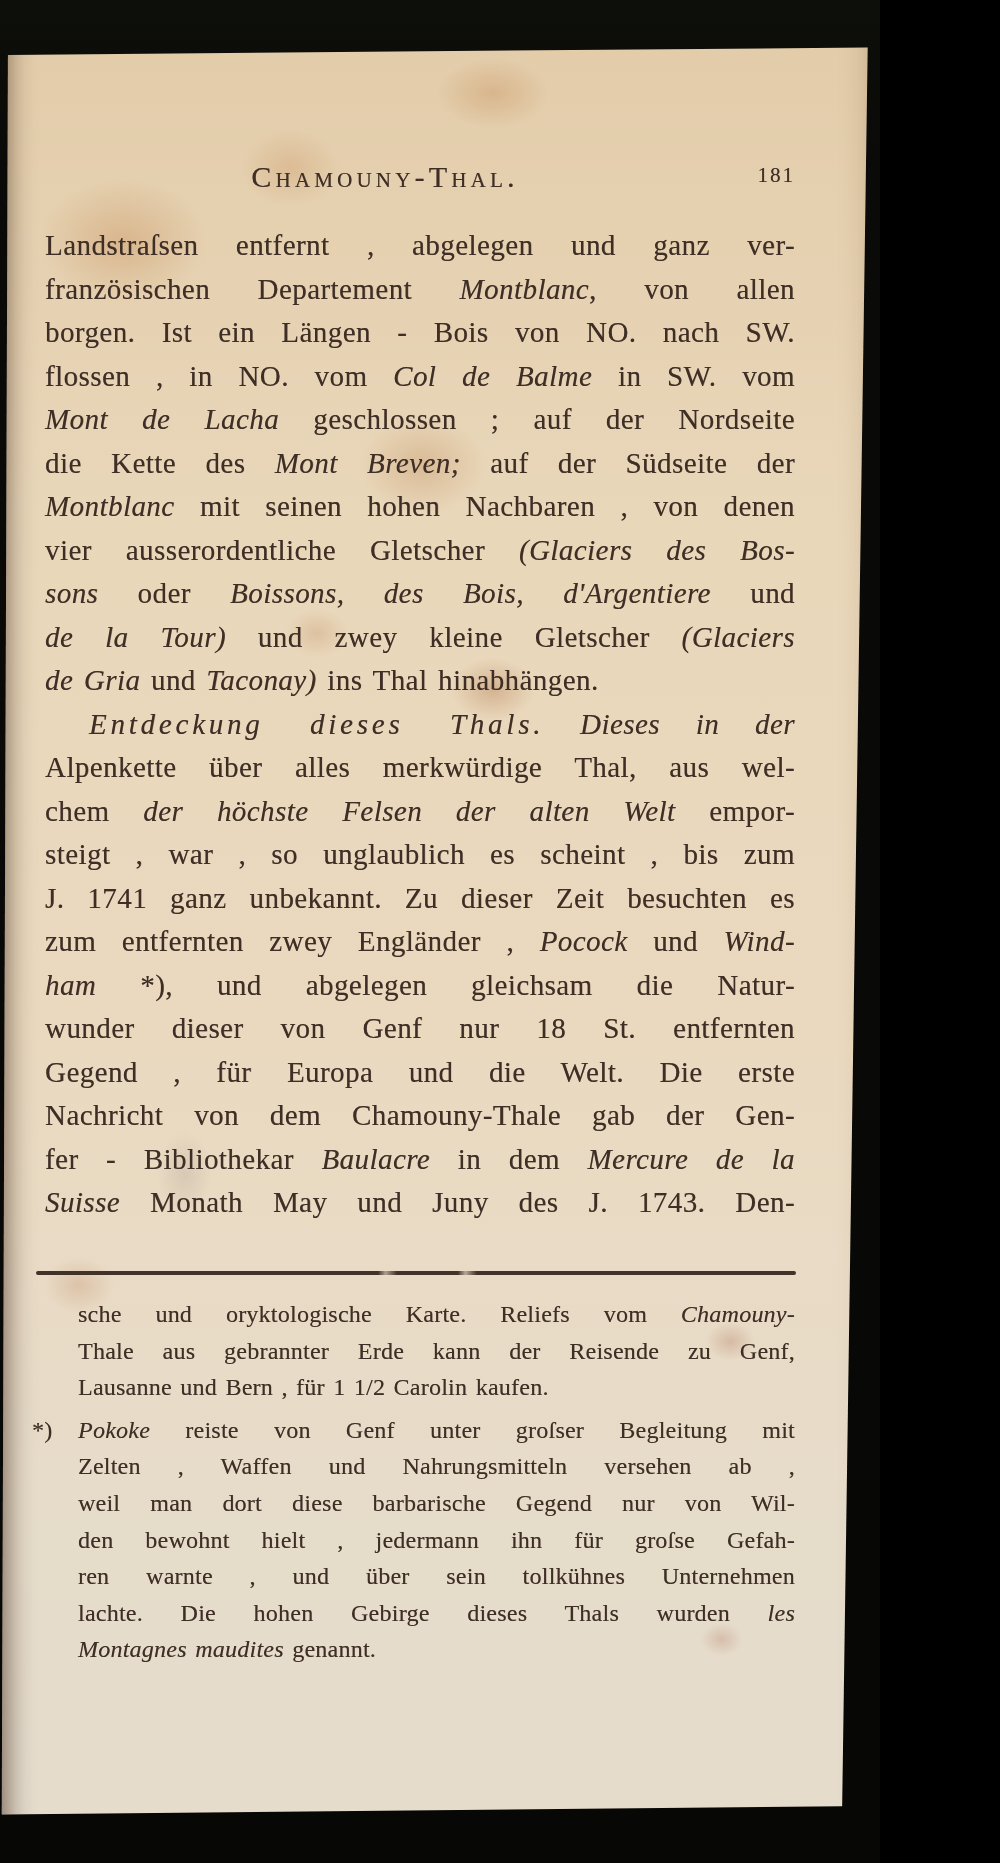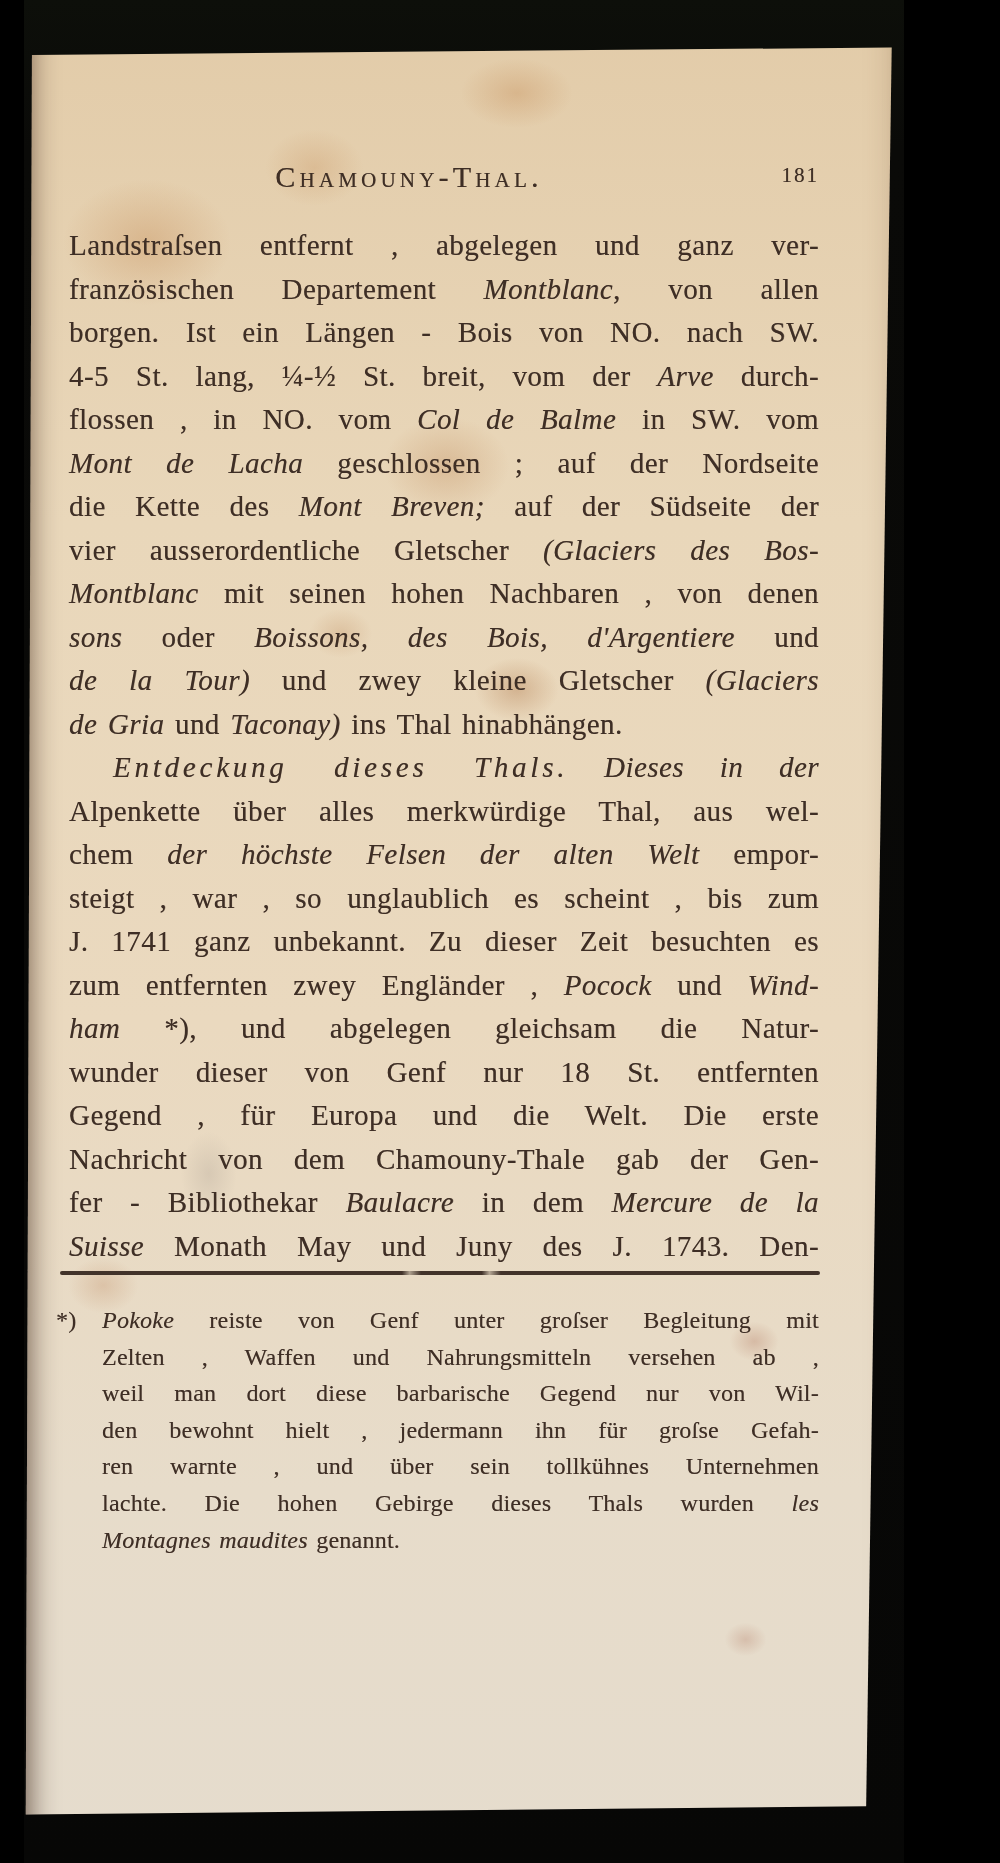--- a/index.html
+++ b/index.html
@@ -1,20 +1,19 @@
 <!DOCTYPE html>
 <html style="--ink: #3e2e25; --paper: #e9d7ba; --background: #0a0a08;"><head>
 <meta charset="utf-8">
 <style>
   html,body{margin:0;padding:0;background:#000;}
   .canvas{
     position:relative;width:880px;height:1863px;overflow:hidden;
     background:linear-gradient(180deg,#0d0f0a 0%,#0a0a08 8%,#070706 100%);
     font-family:"Liberation Serif","DejaVu Serif",serif;
-    margin-left:24px;
   }
   .paper{
     position:absolute;inset:0;
     clip-path:polygon(0.9% 2.95%, 98.6% 2.55%, 95.7% 96.95%, 0.2% 97.4%);
     background:
       radial-gradient(120px 90px at 14% 13%, rgba(187,121,61,0.30), transparent 70%),
       radial-gradient(70px 55px at 33% 9%, rgba(187,121,61,0.22), transparent 70%),
       radial-gradient(80px 50px at 56% 5%, rgba(187,121,61,0.28), transparent 70%),
       radial-gradient(90px 70px at 48% 25%, rgba(175,110,55,0.26), transparent 70%),
       radial-gradient(60px 45px at 56% 37%, rgba(160,95,45,0.30), transparent 70%),
@@ -73,44 +72,48 @@
   <div class="paper"></div>
   <div class="content">
     <div class="running-header">
       <div class="rh-title">Chamouny-Thal.</div>
       <div class="rh-num">181</div>
     </div>
     <div class="body-text">
         <div class="tline"><span>Landstraſsen entfernt , abgelegen und ganz ver-</span></div>
         <div class="tline"><span>französischen Departement </span><span class="it">Montblanc</span><span>, von allen</span></div>
         <div class="tline"><span>borgen. Ist ein Längen - Bois von NO. nach SW.</span></div>
-        <div class="tline"><span>4-5 St. lang, ¼-½ St. breit, vom der </span><span class="it">Arve</span><span> durch-</span></div>
         <div class="tline"><span>flossen , in NO. vom </span><span class="it">Col de Balme</span><span> in SW. vom</span></div>
         <div class="tline"><span class="it">Mont de Lacha</span><span> geschlossen ; auf der Nordseite</span></div>
         <div class="tline"><span>die Kette des </span><span class="it">Mont Breven;</span><span> auf der Südseite der</span></div>
+        <div class="tline"><span class="it">Montblanc</span><span> mit seinen hohen Nachbaren , von denen</span></div>
         <div class="tline"><span>vier ausserordentliche Gletscher </span><span class="it">(Glaciers des Bos-</span></div>
-        <div class="tline"><span class="it">Montblanc</span><span> mit seinen hohen Nachbaren , von denen</span></div>
         <div class="tline"><span class="it">sons</span><span> oder </span><span class="it">Boissons,</span><span> </span><span class="it">des Bois,</span><span> </span><span class="it">d'Argentiere</span><span> und</span></div>
         <div class="tline"><span class="it">de la Tour)</span><span> und zwey kleine Gletscher </span><span class="it">(Glaciers</span></div>
         <div class="tline end"><span class="it">de Gria</span><span> und </span><span class="it">Taconay)</span><span> ins Thal hinabhängen.</span></div>
         <div class="tline ind"><span class="sperr">Entdeckung dieses Thals.</span><span> Dieses in der</span></div>
         <div class="tline"><span>Alpenkette über alles merkwürdige Thal, aus wel-</span></div>
         <div class="tline"><span>chem </span><span class="it">der höchste Felsen der alten Welt</span><span> empor-</span></div>
         <div class="tline"><span>steigt , war , so unglaublich es scheint , bis zum</span></div>
         <div class="tline"><span>J. 1741 ganz unbekannt. Zu dieser Zeit besuchten es</span></div>
         <div class="tline"><span>zum entfernten zwey Engländer , </span><span class="it">Pocock</span><span> und </span><span class="it">Wind-</span></div>
         <div class="tline"><span class="it">ham</span><span> *), und abgelegen gleichsam die Natur-</span></div>
         <div class="tline"><span>wunder dieser von Genf nur 18 St. entfernten</span></div>
         <div class="tline"><span>Gegend , für Europa und die Welt. Die erste</span></div>
         <div class="tline"><span>Nachricht von dem Chamouny-Thale gab der Gen-</span></div>
         <div class="tline"><span>fer - Bibliothekar </span><span class="it">Baulacre</span><span> in dem </span><span class="it">Mercure de la</span></div>
         <div class="tline"><span class="it">Suisse</span><span> Monath May und Juny des J. 1743. Den-</span></div>
       </div>
     <div class="fn-rule"></div>
     <div class="footnotes">
+      <div class="fn">
+          <div class="tline"><span>sche und oryktologische Karte. Reliefs vom </span><span class="it">Chamouny-</span></div>
+          <div class="tline"><span>Thale aus gebrannter Erde kann der Reisende zu Genf,</span></div>
+          <div class="tline end"><span>Lausanne und Bern , für 1 1/2 Carolin kaufen.</span></div>
+        </div>
       <div class="fn fn2">
         <span class="fn-marker">*)</span>
       <div class="tline"><span class="it">Pokoke</span><span> reiste von Genf unter groſser Begleitung mit</span></div>
           <div class="tline"><span>Zelten , Waffen und Nahrungsmitteln versehen ab ,</span></div>
           <div class="tline"><span>weil man dort diese barbarische Gegend nur von Wil-</span></div>
           <div class="tline"><span>den bewohnt hielt , jedermann ihn für groſse Gefah-</span></div>
           <div class="tline"><span>ren warnte , und über sein tollkühnes Unternehmen</span></div>
           <div class="tline"><span>lachte. Die hohen Gebirge dieses Thals wurden </span><span class="it">les</span></div>
           <div class="tline end"><span class="it">Montagnes maudites</span><span> genannt.</span></div>
         </div>

